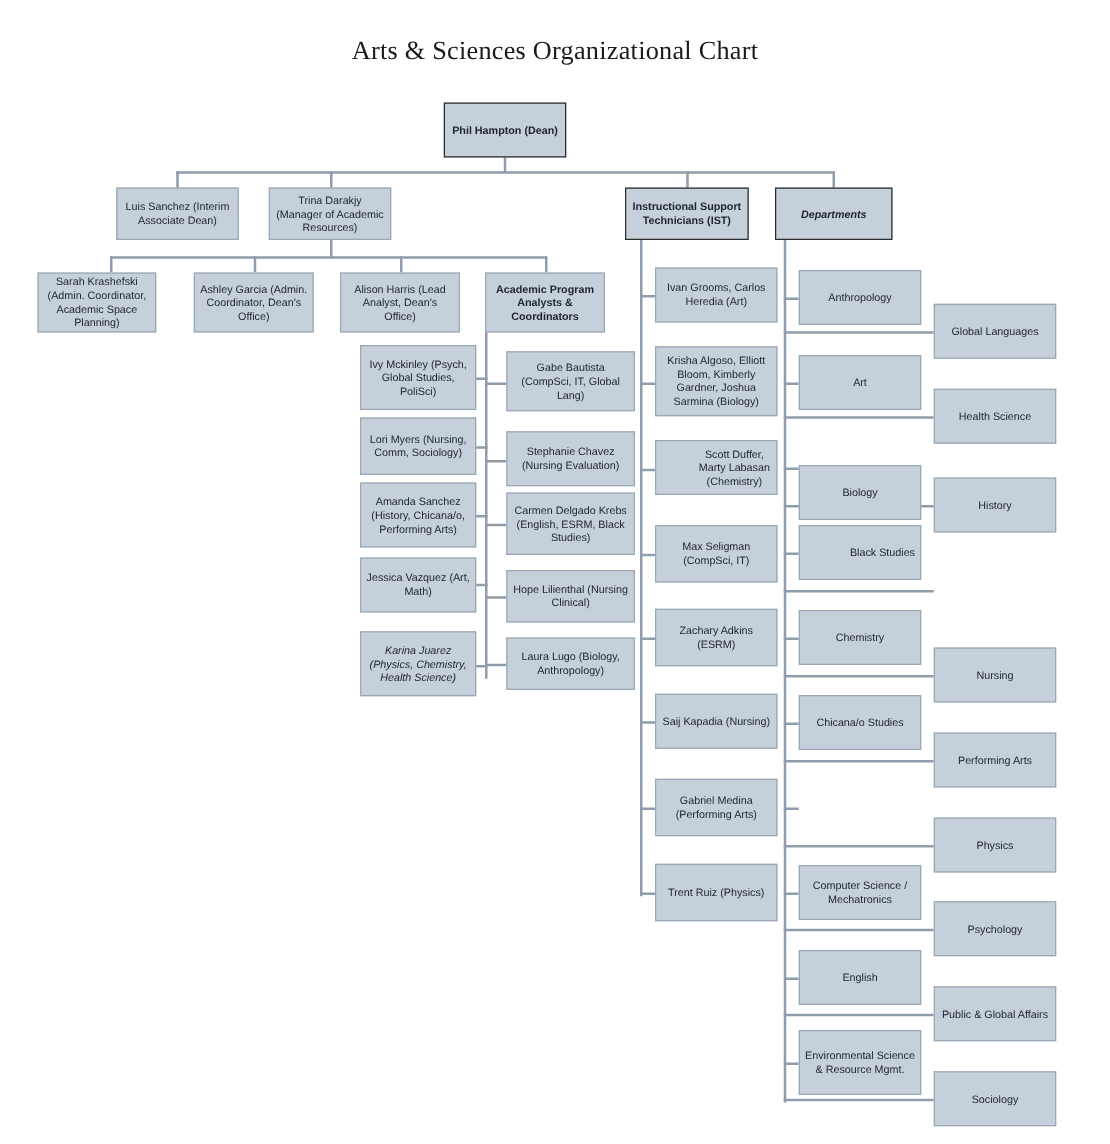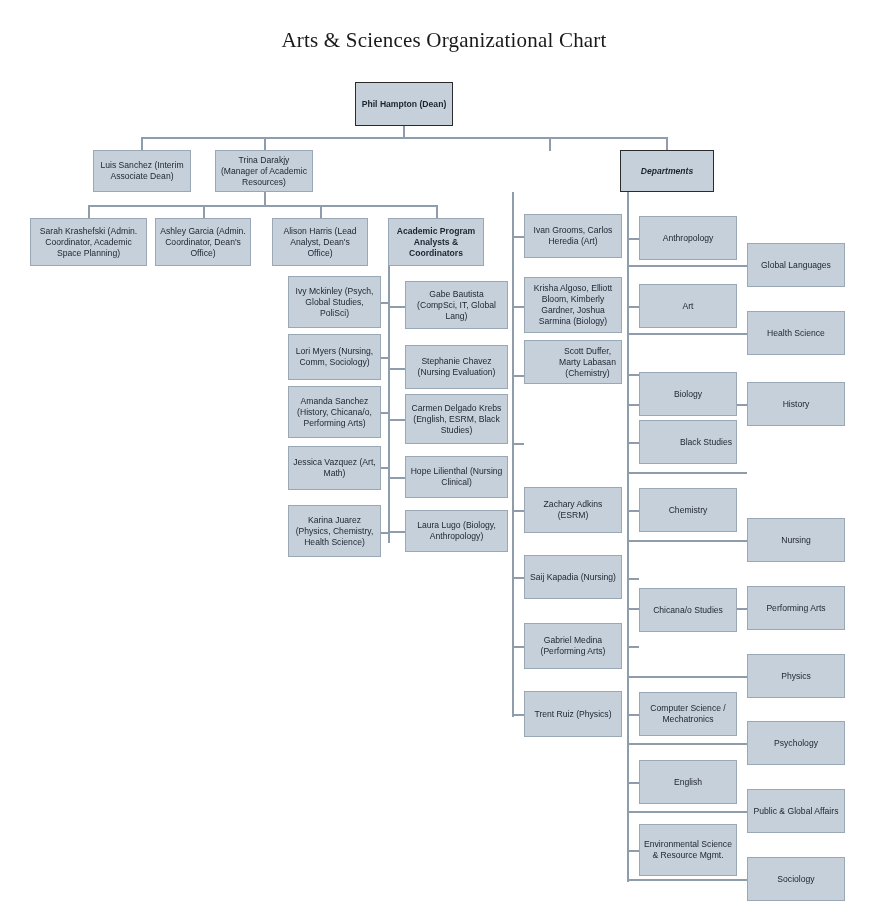--- a/index.html
+++ b/index.html
@@ -108,25 +108,28 @@
   <div class="node strong" style="left:355px;top:82px;width:98px;height:44px;">
     <span>Phil Hampton (Dean)</span>
   </div>
 
   <div class="node" style="left:93px;top:150px;width:98px;height:42px;">
     <span>Luis Sanchez (Interim Associate Dean)</span>
   </div>
   <div class="node" style="left:215px;top:150px;width:98px;height:42px;">
     <span>Trina Darakjy (Manager of Academic Resources)</span>
   </div>
+  <div class="node strong" style="left:500px;top:150px;width:99px;height:42px;">
+    <span>Instructional Support Technicians (IST)</span>
+  </div>
   <div class="node strong" style="left:620px;top:150px;width:94px;height:42px;font-style:italic;">
     <span>Departments</span>
   </div>
 
-  <div class="node" style="left:30px;top:218px;width:117px;height:48px;">
+  <div class="node" style="left:30px;top:218px;width:95px;height:48px;">
     <span>Sarah Krashefski (Admin. Coordinator, Academic Space Planning)</span>
   </div>
   <div class="node" style="left:155px;top:218px;width:96px;height:48px;">
     <span>Ashley Garcia (Admin. Coordinator, Dean's Office)</span>
   </div>
   <div class="node" style="left:272px;top:218px;width:96px;height:48px;">
     <span>Alison Harris (Lead Analyst, Dean's Office)</span>
   </div>
   <div class="node bold-text" style="left:388px;top:218px;width:96px;height:48px;">
     <span>Academic Program Analysts &amp; Coordinators</span>
@@ -137,21 +140,21 @@
   </div>
   <div class="node" style="left:288px;top:334px;width:93px;height:46px;">
     <span>Lori Myers (Nursing, Comm, Sociology)</span>
   </div>
   <div class="node" style="left:288px;top:386px;width:93px;height:52px;">
     <span>Amanda Sanchez (History, Chicana/o, Performing Arts)</span>
   </div>
   <div class="node" style="left:288px;top:446px;width:93px;height:44px;">
     <span>Jessica Vazquez (Art, Math)</span>
   </div>
-  <div class="node" style="left:288px;top:505px;width:93px;height:52px;">
+  <div class="node" style="left:288px;top:505px;width:93px;height:52px;font-style:italic;">
     <span>Karina Juarez (Physics, Chemistry, Health Science)</span>
   </div>
 
   <div class="node" style="left:405px;top:281px;width:103px;height:48px;justify-content:center;">
     <span>Gabe Bautista (CompSci, IT, Global Lang)</span>
   </div>
   <div class="node" style="left:405px;top:345px;width:103px;height:44px;">
     <span>Stephanie Chavez (Nursing Evaluation)</span>
   </div>
   <div class="node" style="left:405px;top:394px;width:103px;height:50px;">
@@ -163,22 +166,25 @@
   <div class="node" style="left:405px;top:510px;width:103px;height:42px;">
     <span>Laura Lugo (Biology, Anthropology)</span>
   </div>
 
   <div class="node" style="left:524px;top:214px;width:98px;height:44px;">
     <span>Ivan Grooms, Carlos Heredia (Art)</span>
   </div>
   <div class="node" style="left:524px;top:277px;width:98px;height:56px;">
     <span>Krisha Algoso, Elliott Bloom, Kimberly Gardner, Joshua Sarmina (Biology)</span>
   </div>
-  <div class="node" style="left:524px;top:340px;width:98px;height:44px;padding-left:33px;">
+  <div class="node" style="left:524px;top:352px;width:98px;height:44px;padding-left:33px;">
     <span>Scott Duffer, Marty Labasan (Chemistry)</span>
+  </div>
+  <div class="node" style="left:524px;top:420px;width:98px;height:46px;">
+    <span>Max Seligman (CompSci, IT)</span>
   </div>
   <div class="node" style="left:524px;top:487px;width:98px;height:46px;">
     <span>Zachary Adkins (ESRM)</span>
   </div>
   <div class="node" style="left:524px;top:555px;width:98px;height:44px;">
     <span>Saij Kapadia (Nursing)</span>
   </div>
   <div class="node" style="left:524px;top:623px;width:98px;height:46px;">
     <span>Gabriel Medina (Performing Arts)</span>
   </div>
@@ -194,21 +200,21 @@
   </div>
   <div class="node" style="left:639px;top:352px;width:98px;height:44px;margin-top:20px;">
     <span>Biology</span>
   </div>
   <div class="node" style="left:639px;top:420px;width:98px;height:44px;text-align:right;">
     <span>Black Studies</span>
   </div>
   <div class="node" style="left:639px;top:488px;width:98px;height:44px;">
     <span>Chemistry</span>
   </div>
-  <div class="node" style="left:639px;top:556px;width:98px;height:44px;margin-top:32px;">
+  <div class="node" style="left:639px;top:556px;width:98px;height:44px;">
     <span>Chicana/o Studies</span>
   </div>
   <div class="node" style="left:639px;top:692px;width:98px;height:44px;">
     <span>Computer Science / Mechatronics</span>
   </div>
   <div class="node" style="left:639px;top:760px;width:98px;height:44px;">
     <span>English</span>
   </div>
   <div class="node" style="left:639px;top:824px;width:98px;height:52px;">
     <span>Environmental Science &amp; Resource Mgmt.</span>

